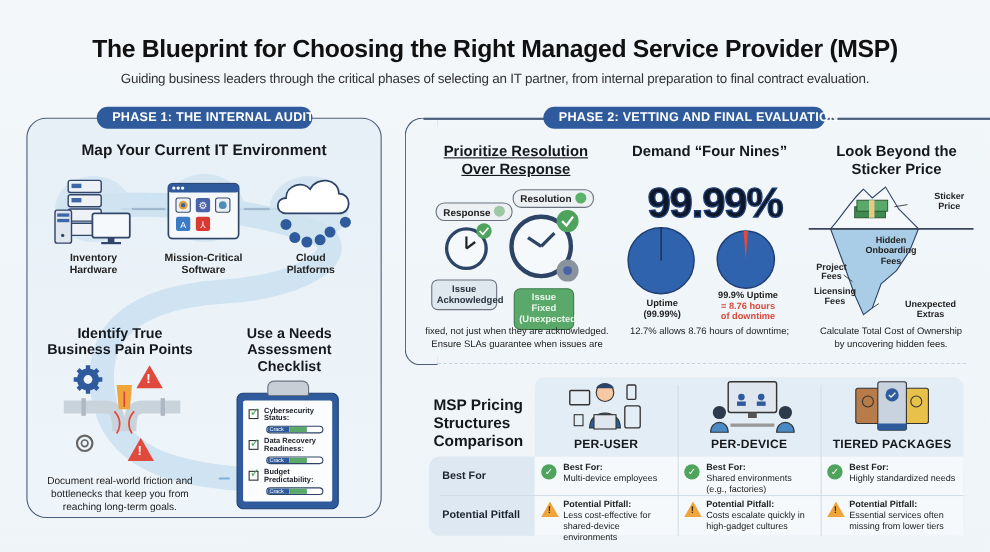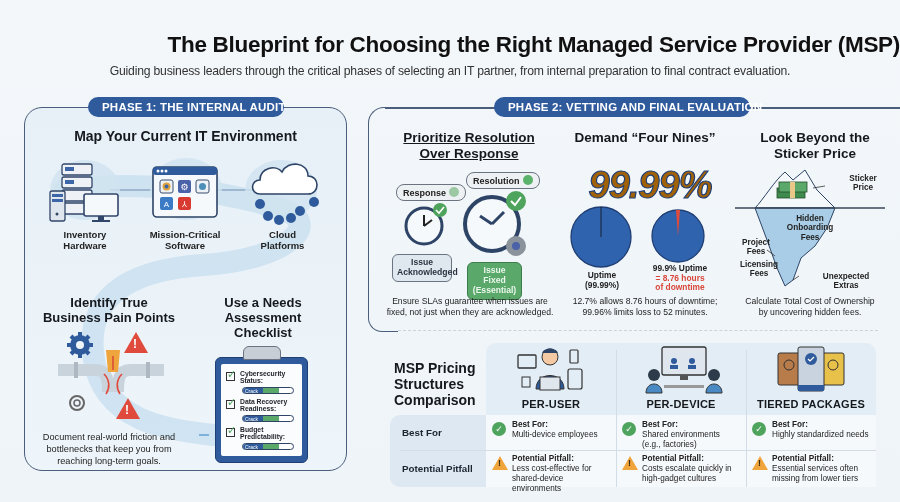--- a/index.html
+++ b/index.html
@@ -5,21 +5,21 @@
   * { box-sizing: border-box; margin: 0; padding: 0; }
   html, body { width: 900px; height: 502px; overflow: hidden; }
   body {
     background: linear-gradient(180deg, #f3f7fa 0%, #eef4f8 100%);
     font-family: "Liberation Sans", "DejaVu Sans", sans-serif;
     color: #1b1f26;
     position: relative;
   }
   .abs { position: absolute; }
   .title {
-    left: 0; top: 32px; width: 900px; text-align: right;
+    left: 0; top: 32px; width: 900px; text-align: center;
     font-size: 22.5px; font-weight: 700; letter-spacing: -0.3px; color: #111;
   }
   .subtitle {
     left: 0; top: 64px; width: 900px; text-align: center;
     font-size: 12.2px; color: #333; letter-spacing: -0.2px;
   }
   
   .phase1-box {
     left: 24px; top: 107px; width: 323px; height: 364px;
     border: 1.6px solid #4a5d7a; border-radius: 18px;
@@ -52,22 +52,22 @@
     background: #eef1f4; border: 1.3px solid #6b7380; border-radius: 8px;
     font-size: 9px; font-weight: 700; padding: 2px 6px; color: #222; white-space: nowrap;
   }
   .check-dot { display:inline-block; width:10px; height:10px; border-radius:50%; background:#5bb26a; vertical-align:-1px; margin-left:3px; }
   .issue-box {
     border: 1.3px solid #6b7380; border-radius: 6px; font-size: 8.6px; font-weight: 700;
     text-align: center; padding: 3px 4px; line-height: 1.15; color: #2b3440; background: #dfe7ef;
   }
   .issue-box.green { background: #5aa86a; color: #eaf7ec; border-color: #3d7d4b; }
 
-  .nines { font-size: 38px; font-weight: 900; color: #a16207; letter-spacing: -1px;
-    -webkit-text-stroke: 1.2px #1f3e74; text-align: center; font-style: italic; }
+  .nines { font-size: 38px; font-weight: 900; color: #0f172a; letter-spacing: -1px;
+    -webkit-text-stroke: 1.2px #1f3e74; text-align: center; }
 
   
   .pricing-title { font-size: 14px; font-weight: 700; line-height: 1.15; color: #15181d; }
   .tbl-bg { left: 486px; top: 343px; width: 390px; height: 124px; background: #e3edf5; border-radius: 10px; }
   .row-bg { left: 390px; top: 415px; width: 486px; height: 72px; background: #dde8f2; border-radius: 10px; }
   .cell-bg { background: #f6f9fc; }
   .col-head { font-size: 11px; font-weight: 700; text-align: center; color: #15181d; letter-spacing: 0.2px; }
   .row-label { font-size: 9.8px; font-weight: 700; color: #1c2430; }
   .cell { font-size: 8.2px; color: #222; line-height: 1.2; }
   .cell b { display: block; font-size: 8.2px; }
@@ -276,25 +276,25 @@
   <path d="M51,13 L55,17 L61,9" stroke="#fff" stroke-width="2" fill="none"></path>
   <circle cx="56" cy="58" r="10" fill="#8a939c"></circle>
   <circle cx="56" cy="58" r="4" fill="#4a62a8"></circle>
 </svg>
 <div class="abs issue-box" style="left:392px;top:254px;width:60px">
   <div>Issue</div>
   <div>Acknowledged</div>
 </div>
 <div class="abs issue-box green" style="left:467px;top:262px;width:55px">
   <div>Issue Fixed</div>
-  <div>(Essential)</div>
+  <div>(Unexpected)</div>
 </div>
 <div class="abs caption" style="left:380px;top:296px;width:180px;font-size:8.6px">
+  <div>fixed, not just when they are acknowledged.</div>
   <div>Ensure SLAs guarantee when issues are</div>
-  <div>fixed, not just when they are acknowledged.</div>
 </div>
 
 <div class="abs h-sect" style="left:560px;top:130px;width:170px;font-size:13.5px;">
   <div>Demand “Four Nines”</div>
 </div>
 <div class="abs nines" style="left:560px;top:164px;width:180px">99.99%</div>
 <svg class="abs" style="left:565px;top:205px" width="70" height="64">
   <circle cx="36" cy="32" r="30" fill="#2f63ad" stroke="#1f3e74" stroke-width="1.3"></circle>
   <line x1="36" y1="2" x2="36" y2="32" stroke="#111" stroke-width="0.8"></line>
 </svg>
@@ -306,21 +306,20 @@
   <div>Uptime</div>
   <div>(99.99%)</div>
 </div>
 <div class="abs small-label" style="left:640px;top:264px;width:80px;font-size:8.4px">
   <div>99.9% Uptime</div>
   <div style="color:#d9473a">= 8.76 hours</div>
   <div style="color:#d9473a">of downtime</div>
 </div>
 <div class="abs caption" style="left:560px;top:296px;width:170px;font-size:8.6px">
   <div>12.7% allows 8.76 hours of downtime;</div>
-  <div>99.96% limits loss to 52 minutes.</div>
 </div>
 
 <div class="abs h-sect" style="left:740px;top:130px;width:150px;font-size:13.5px;">
   <div>Look Beyond the</div>
   <div>Sticker Price</div>
 </div>
 <svg class="abs" style="left:735px;top:160px" width="160" height="130">
   <path d="M20,48 C28,40 40,20 50,12 L58,20 L70,10 L82,30 L96,44 L100,48 Z" fill="#f4f8fb" stroke="#2d4466" stroke-width="1"></path>
   <path d="M20,48 L32,80 L42,108 L50,126 L58,120 L66,98 L80,86 L92,68 L100,48 Z" fill="#a9cde6" stroke="#2d4466" stroke-width="1"></path>
   <line x1="0" y1="48" x2="150" y2="48" stroke="#3a4658" stroke-width="1.6"></line>

